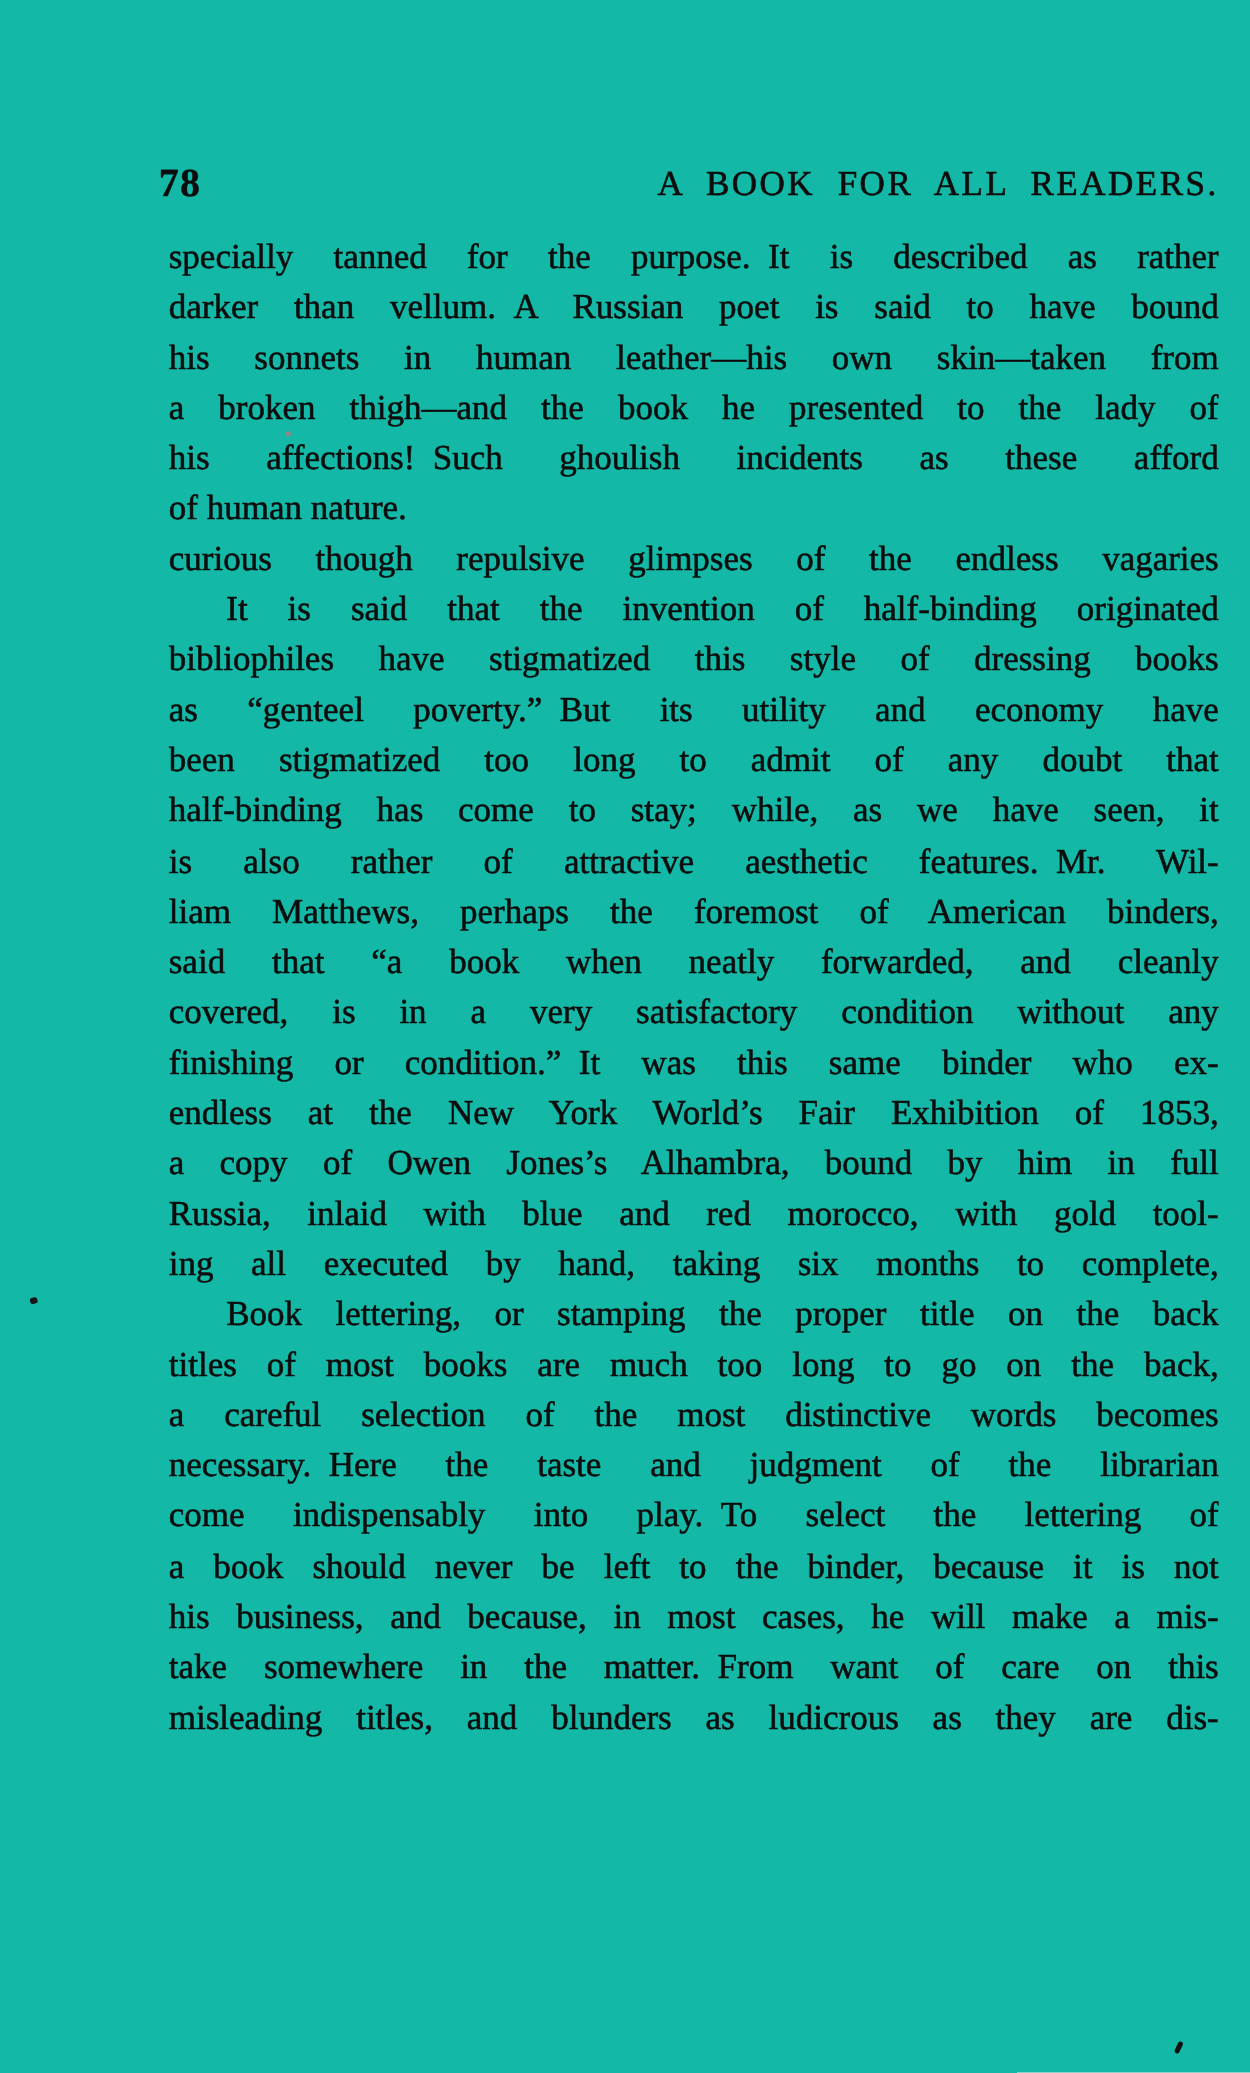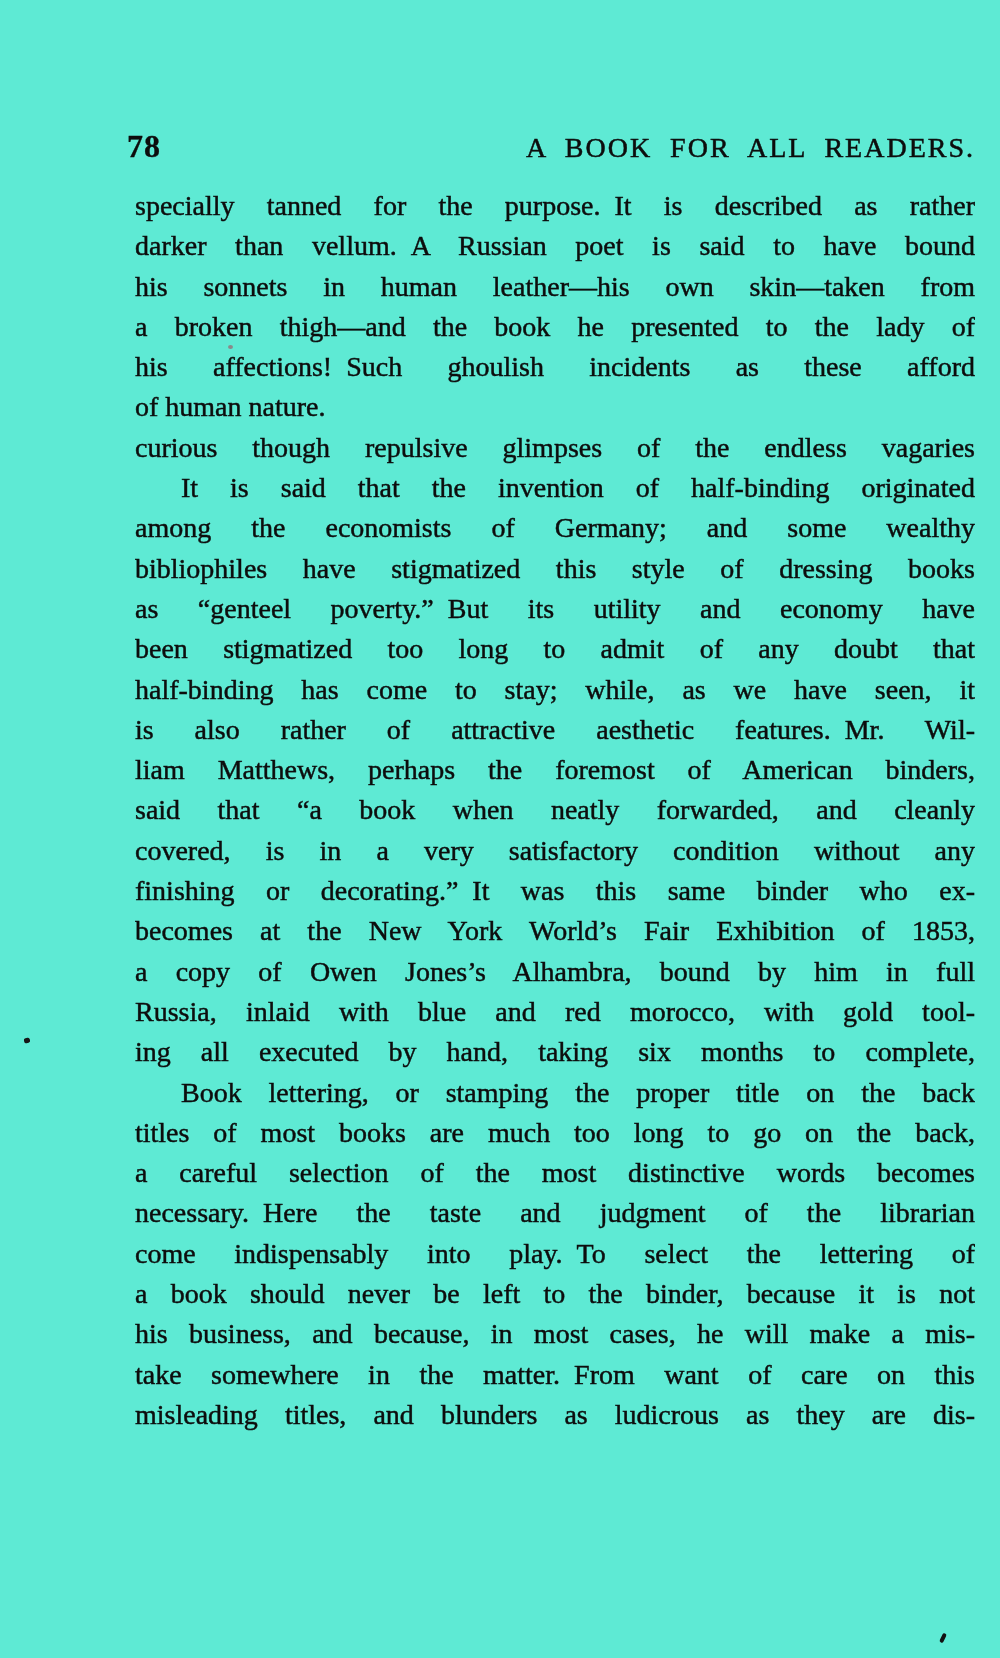--- a/index.html
+++ b/index.html
@@ -1,20 +1,20 @@
 <!DOCTYPE html>
 <html><head>
 <meta charset="utf-8">
 <style>
   html,body { margin:0; padding:0; background:#e8e8e8; }
   .page {
     position:relative;
     width:1000px; height:1658px;
     margin:0 auto;
-    background:#5eead4;
+    background:#14b8a6;
     font-family:"Liberation Serif", serif;
     color:#0d0d0d;
     overflow:hidden;
   }
   
   .pagenum {
     position:absolute; left:127px; top:128px;
     font-size:32px; font-weight:700; letter-spacing:1px;
     -webkit-text-stroke:0.3px currentColor;
   }
@@ -52,31 +52,30 @@
 
   <div class="bodytext" id="body-lines">
       <div class="tl j">specially tanned for the purpose. It is described as rather</div>
       <div class="tl j">darker than vellum. A Russian poet is said to have bound</div>
       <div class="tl j">his sonnets in human leather—his own skin—taken from</div>
       <div class="tl j">a broken thigh—and the book he presented to the lady of</div>
       <div class="tl j">his affections! Such ghoulish incidents as these afford</div>
       <div class="tl">of human nature.</div>
       <div class="tl j">curious though repulsive glimpses of the endless vagaries</div>
       <div class="tl j in">It is said that the invention of half-binding originated</div>
-      <div class="tl j">among the economists of Germany; and some wealthy</div>
       <div class="tl j">bibliophiles have stigmatized this style of dressing books</div>
       <div class="tl j">as “genteel poverty.” But its utility and economy have</div>
       <div class="tl j">been stigmatized too long to admit of any doubt that</div>
       <div class="tl j">half-binding has come to stay; while, as we have seen, it</div>
       <div class="tl j">is also rather of attractive aesthetic features. Mr. Wil-</div>
       <div class="tl j">liam Matthews, perhaps the foremost of American binders,</div>
       <div class="tl j">said that “a book when neatly forwarded, and cleanly</div>
       <div class="tl j">covered, is in a very satisfactory condition without any</div>
-      <div class="tl j">finishing or decorating.” It was this same binder who ex-</div>
-      <div class="tl j">becomes at the New York World’s Fair Exhibition of 1853,</div>
+      <div class="tl j">finishing or condition.” It was this same binder who ex-</div>
+      <div class="tl j">endless at the New York World’s Fair Exhibition of 1853,</div>
       <div class="tl j">a copy of Owen Jones’s Alhambra, bound by him in full</div>
       <div class="tl j">Russia, inlaid with blue and red morocco, with gold tool-</div>
       <div class="tl j">ing all executed by hand, taking six months to complete,</div>
       <div class="tl j in">Book lettering, or stamping the proper title on the back</div>
       <div class="tl j">titles of most books are much too long to go on the back,</div>
       <div class="tl j">a careful selection of the most distinctive words becomes</div>
       <div class="tl j">necessary. Here the taste and judgment of the librarian</div>
       <div class="tl j">come indispensably into play. To select the lettering of</div>
       <div class="tl j">a book should never be left to the binder, because it is not</div>
       <div class="tl j">his business, and because, in most cases, he will make a mis-</div>

